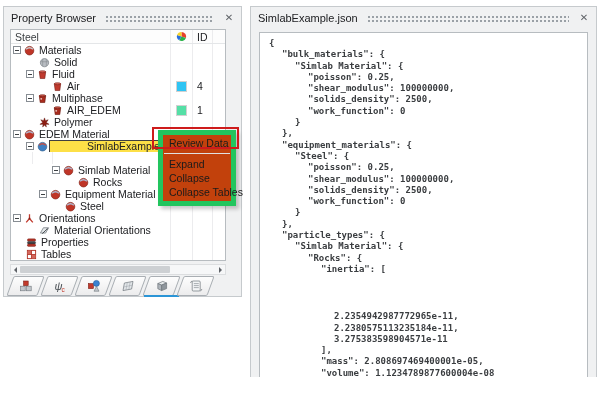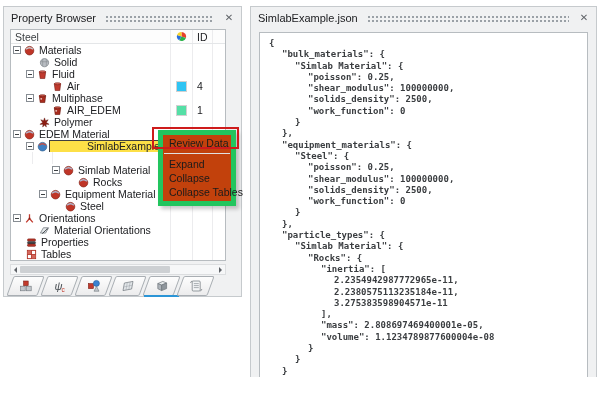--- a/index.html
+++ b/index.html
@@ -481,21 +481,21 @@
         <div class="jline" style="padding-left: 39px;">"poisson": 0.25,</div>
         <div class="jline" style="padding-left: 39px;">"shear_modulus": 100000000,</div>
         <div class="jline" style="padding-left: 39px;">"solids_density": 2500,</div>
         <div class="jline" style="padding-left: 39px;">"work_function": 0</div>
         <div class="jline" style="padding-left: 26px;">}</div>
         <div class="jline" style="padding-left: 13px;">},</div>
         <div class="jline" style="padding-left: 13px;">"particle_types": {</div>
         <div class="jline" style="padding-left: 26px;">"Simlab Material": {</div>
         <div class="jline" style="padding-left: 39px;">"Rocks": {</div>
         <div class="jline" style="padding-left: 52px;">"inertia": [</div>
-        <div class="jline" style="padding-left: 65px;">2.2354942987772965e-11,</div>
+        <div class="jline" style="padding-left: 65px; margin-top: 36px;">2.2354942987772965e-11,</div>
         <div class="jline" style="padding-left: 65px;">2.2380575113235184e-11,</div>
         <div class="jline" style="padding-left: 65px;">3.275383598904571e-11</div>
         <div class="jline" style="padding-left: 52px;">],</div>
         <div class="jline" style="padding-left: 52px;">"mass": 2.808697469400001e-05,</div>
         <div class="jline" style="padding-left: 52px;">"volume": 1.1234789877600004e-08</div>
         <div class="jline" style="padding-left: 39px;">}</div>
         <div class="jline" style="padding-left: 26px;">}</div>
         <div class="jline" style="padding-left: 13px;">}</div>
         <div class="jline" style="padding-left: 0px;">}</div>
       </div>

